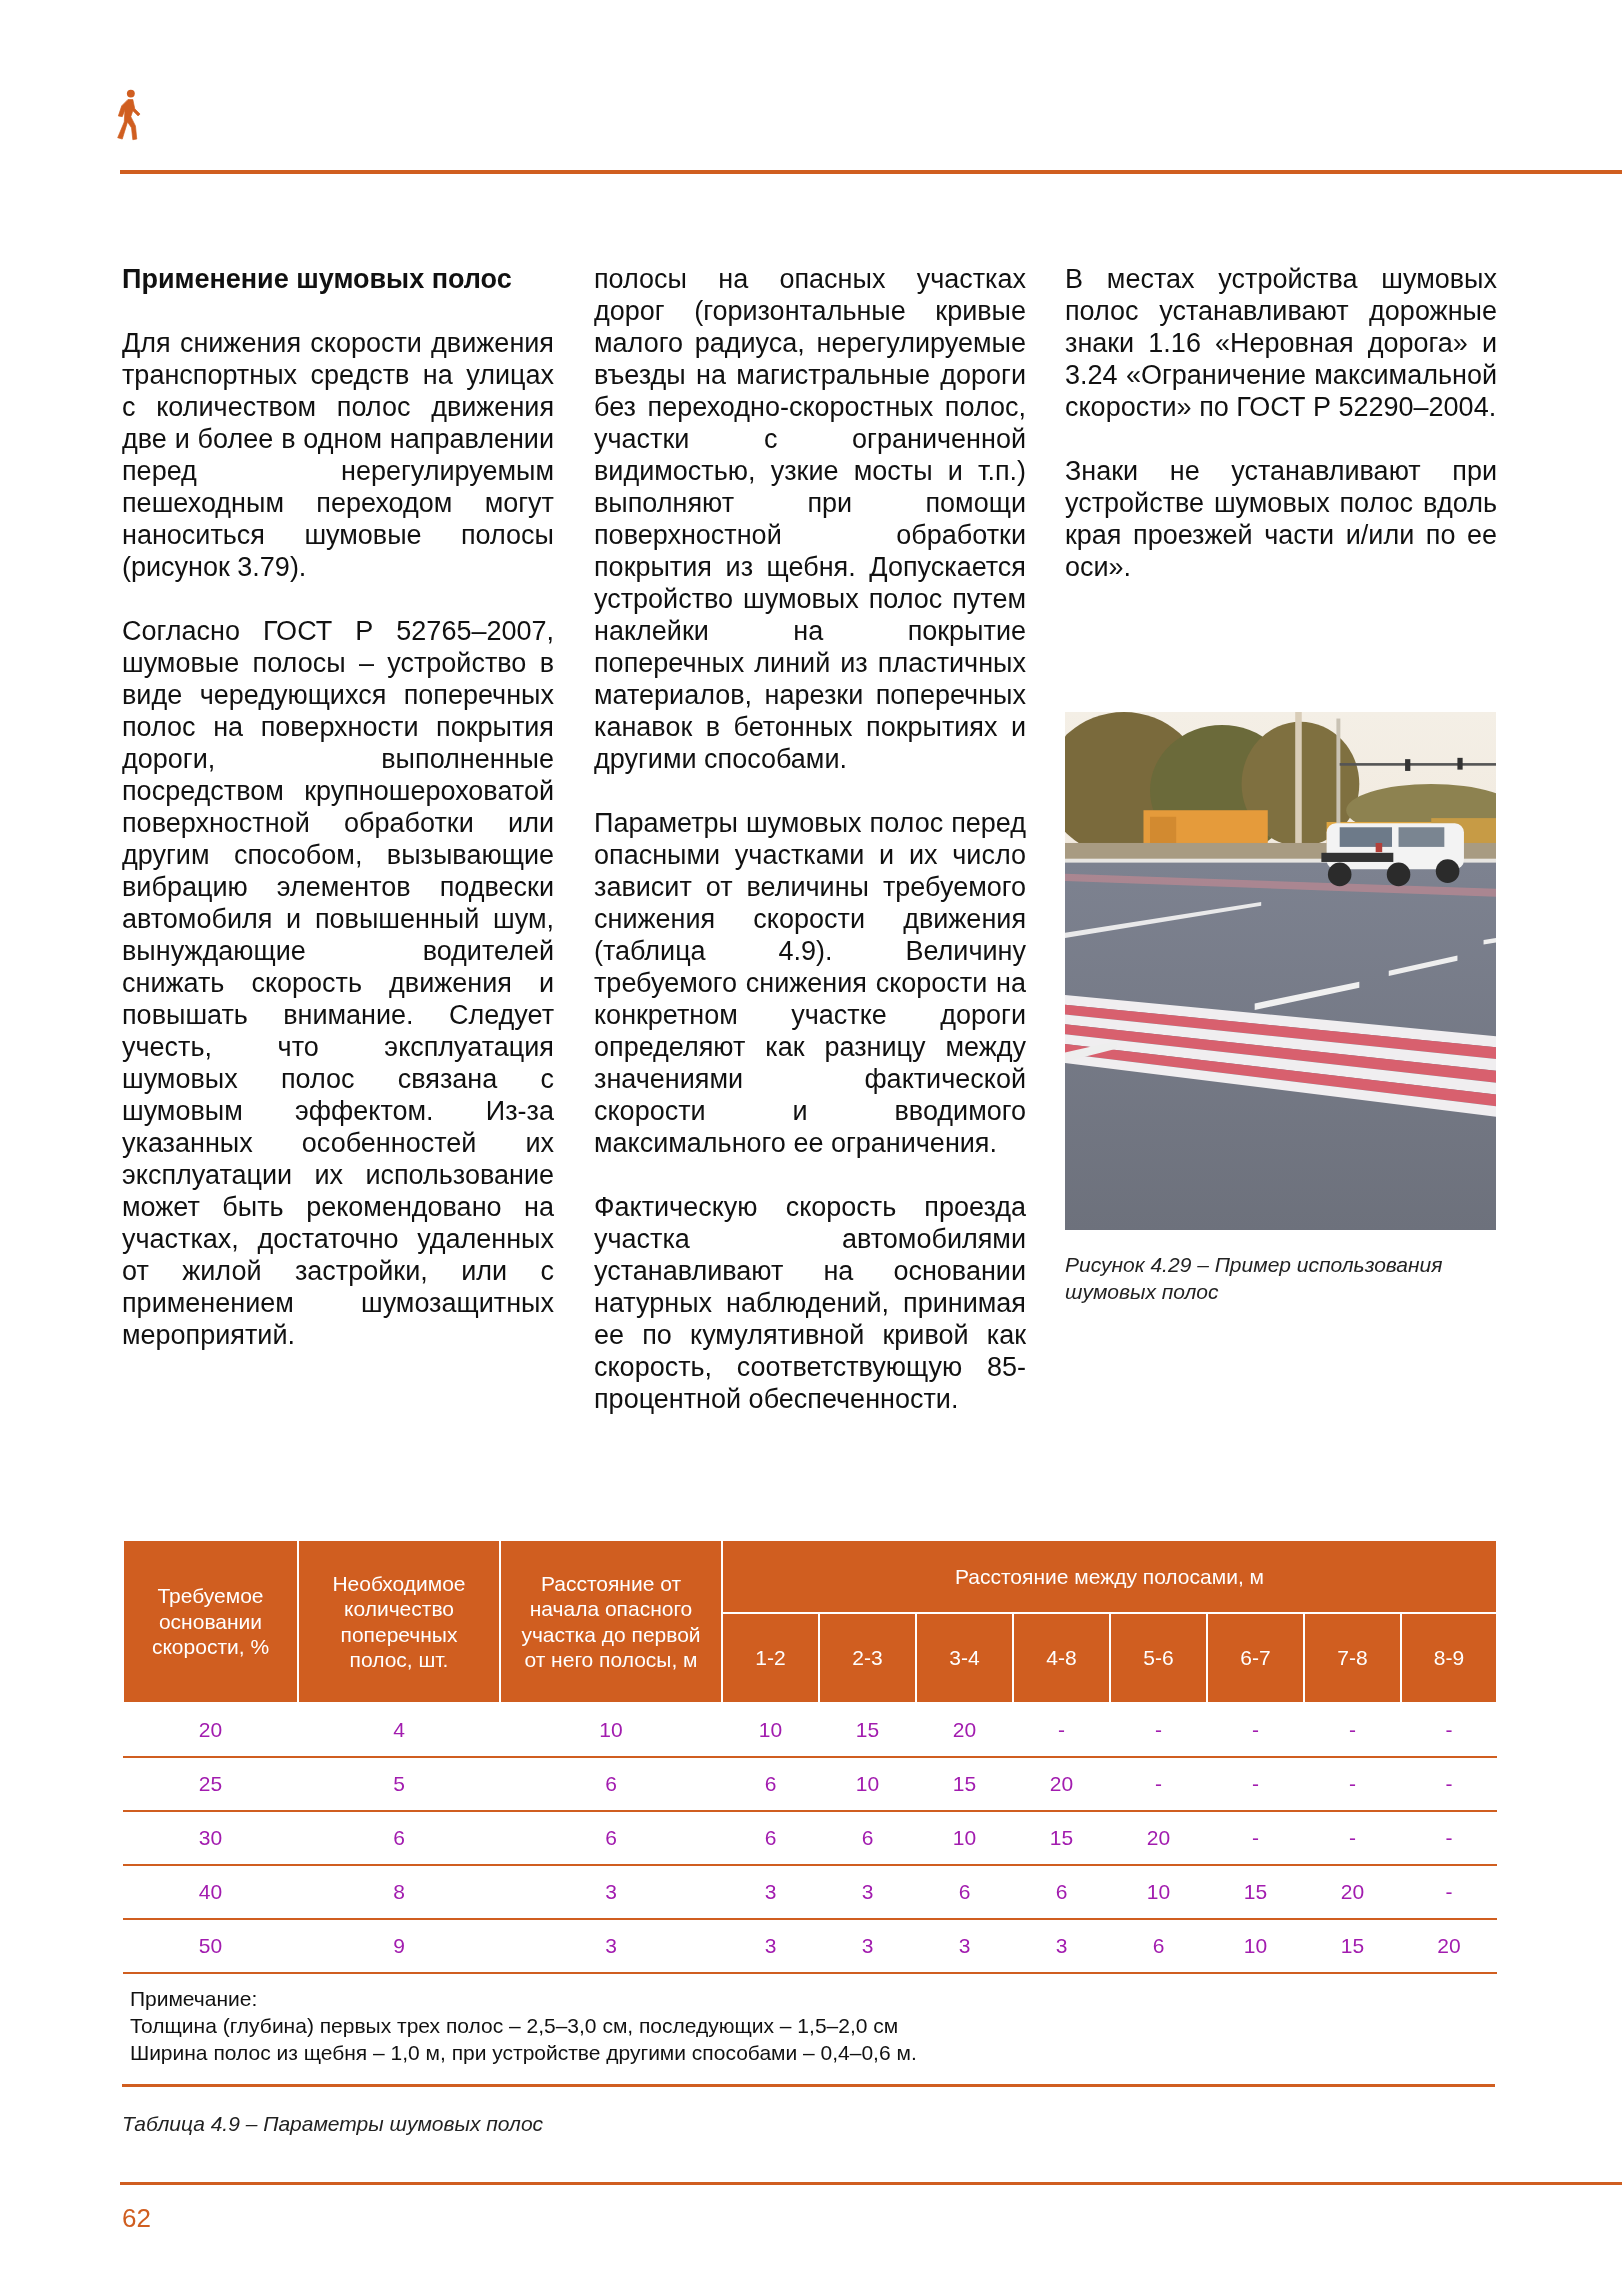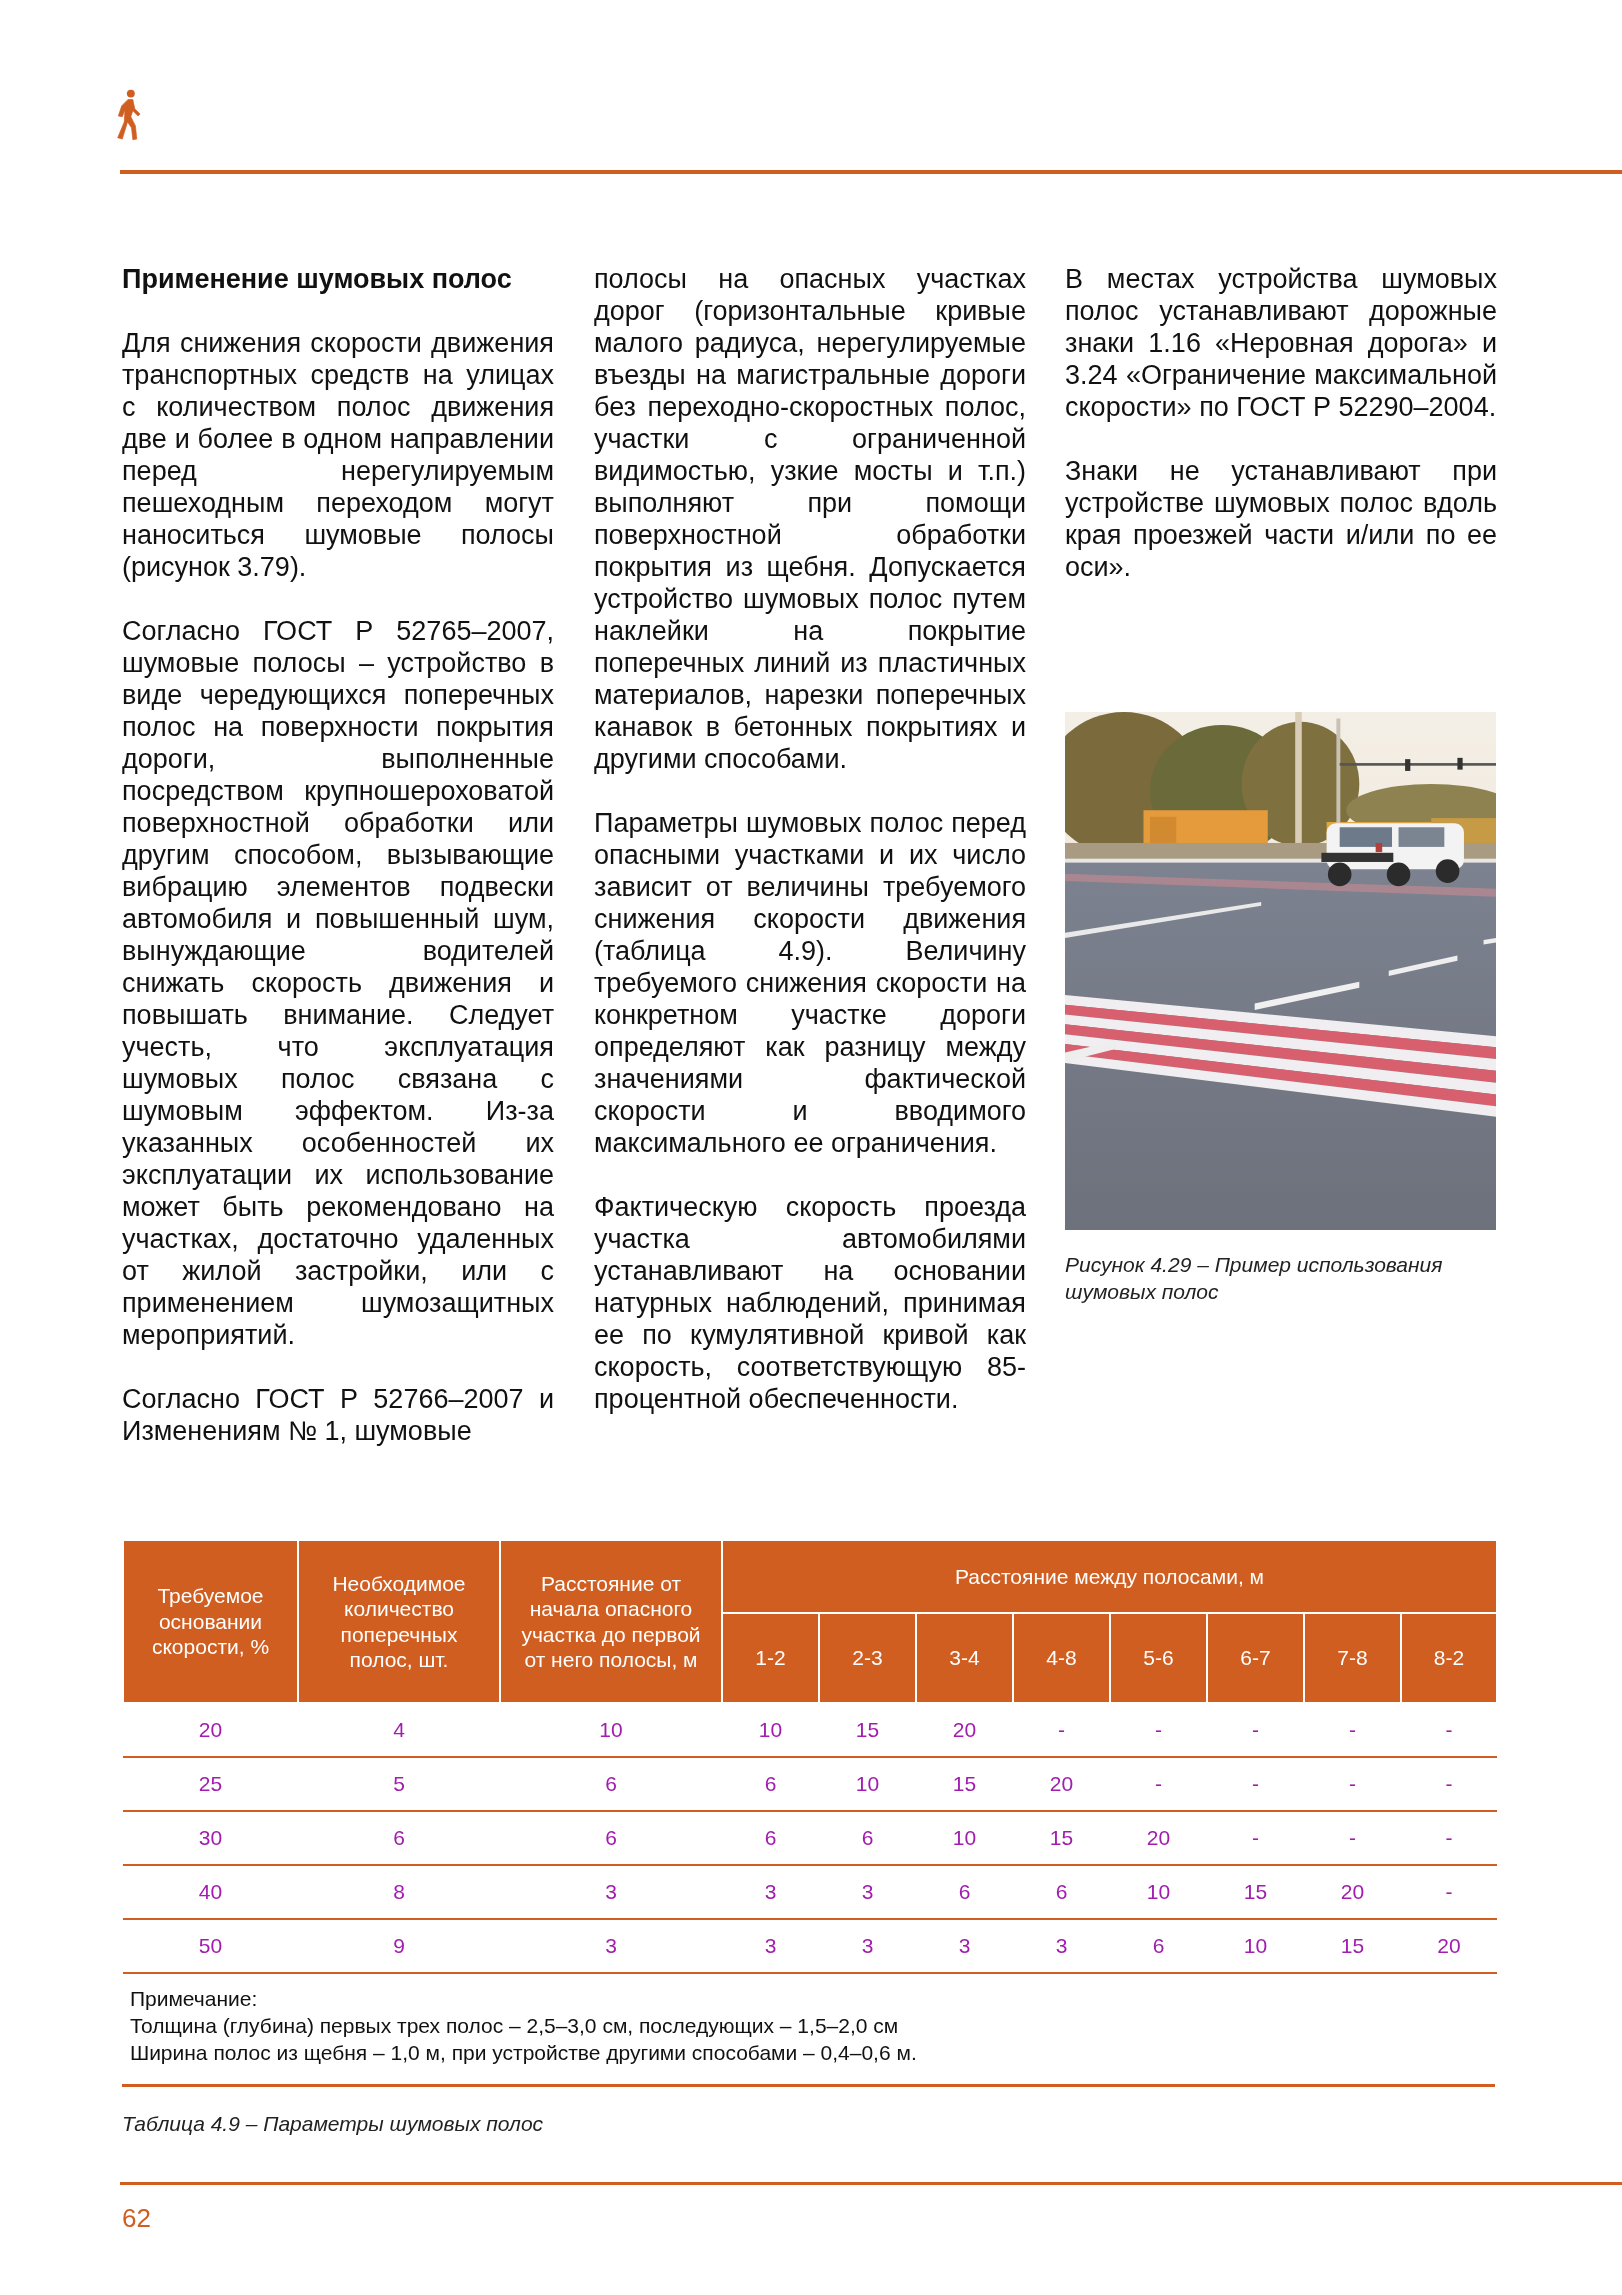--- a/index.html
+++ b/index.html
@@ -37,21 +37,20 @@
     <circle cx="24" cy="7" r="6" stroke="none"></circle>
     <path d="M20 16 L27 16 L30 30 L38 38 L35 41 L27 33 L24 42 L31 56 L33 76 L27 77 L25 59 L19 50 L11 76 L4 74 L14 50 L15 32 L11 42 L5 41 L10 26 Z" stroke-width="1"></path>
   </g>
 </svg>
 <div class="abs rule-top"></div>
 
 <div class="abs col col1">
   <h2>Применение шумовых полос</h2>
   <p>Для снижения скорости движения транспортных средств на улицах с количеством полос движения две и более в одном направлении перед нерегулируемым пешеходным переходом могут наноситься шумовые полосы (рисунок 3.79).</p>
   <p>Согласно ГОСТ Р 52765–2007, шумовые полосы – устройство в виде чередующихся поперечных полос на поверхности покрытия дороги, выполненные посредством крупношероховатой поверхностной обработки или другим способом, вызывающие вибрацию элементов подвески автомобиля и повышенный шум, вынуждающие водителей снижать скорость движения и повышать внимание. Следует учесть, что эксплуатация шумовых полос связана с шумовым эффектом. Из-за указанных особенностей их эксплуатации их использование может быть рекомендовано на участках, достаточно удаленных от жилой застройки, или с применением шумозащитных мероприятий.</p>
-  <p>Согласно ГОСТ Р 52766–2007 и Изменениям № 1, шумовые</p>
 </div>
 
 <div class="abs col col2">
   <p>полосы на опасных участках дорог (горизонтальные кривые малого радиуса, нерегулируемые въезды на магистральные дороги без переходно-скоростных полос, участки с ограниченной видимостью, узкие мосты и т.п.) выполняют при помощи поверхностной обработки покрытия из щебня. Допускается устройство шумовых полос путем наклейки на покрытие поперечных линий из пластичных материалов, нарезки поперечных канавок в бетонных покрытиях и другими способами.</p>
   <p>Параметры шумовых полос перед опасными участками и их число зависит от величины требуемого снижения скорости движения (таблица 4.9). Величину требуемого снижения скорости на конкретном участке дороги определяют как разницу между значениями фактической скорости и вводимого максимального ее ограничения.</p>
   <p>Фактическую скорость проезда участка автомобилями устанавливают на основании натурных наблюдений, принимая ее по кумулятивной кривой как скорость, соответствующую 85-процентной обеспеченности.</p>
 </div>
 
 <div class="abs col col3">
   <p>В местах устройства шумовых полос устанавливают дорожные знаки 1.16 «Неровная дорога» и 3.24 «Ограничение максимальной скорости» по ГОСТ Р 52290–2004.</p>
@@ -145,21 +144,21 @@
       <th class="top" colspan="8">Расстояние между полосами, м</th>
     </tr>
     <tr>
       <th class="sub">1-2</th>
       <th class="sub">2-3</th>
       <th class="sub">3-4</th>
       <th class="sub">4-8</th>
       <th class="sub">5-6</th>
       <th class="sub">6-7</th>
       <th class="sub">7-8</th>
-      <th class="sub">8-2</th>
+      <th class="sub">8-9</th>
     </tr>
   </thead>
   <tbody id="tbody">
       <tr>
         <td>20</td>
         <td>4</td>
         <td>10</td>
         <td>10</td>
         <td>15</td>
         <td>20</td>

